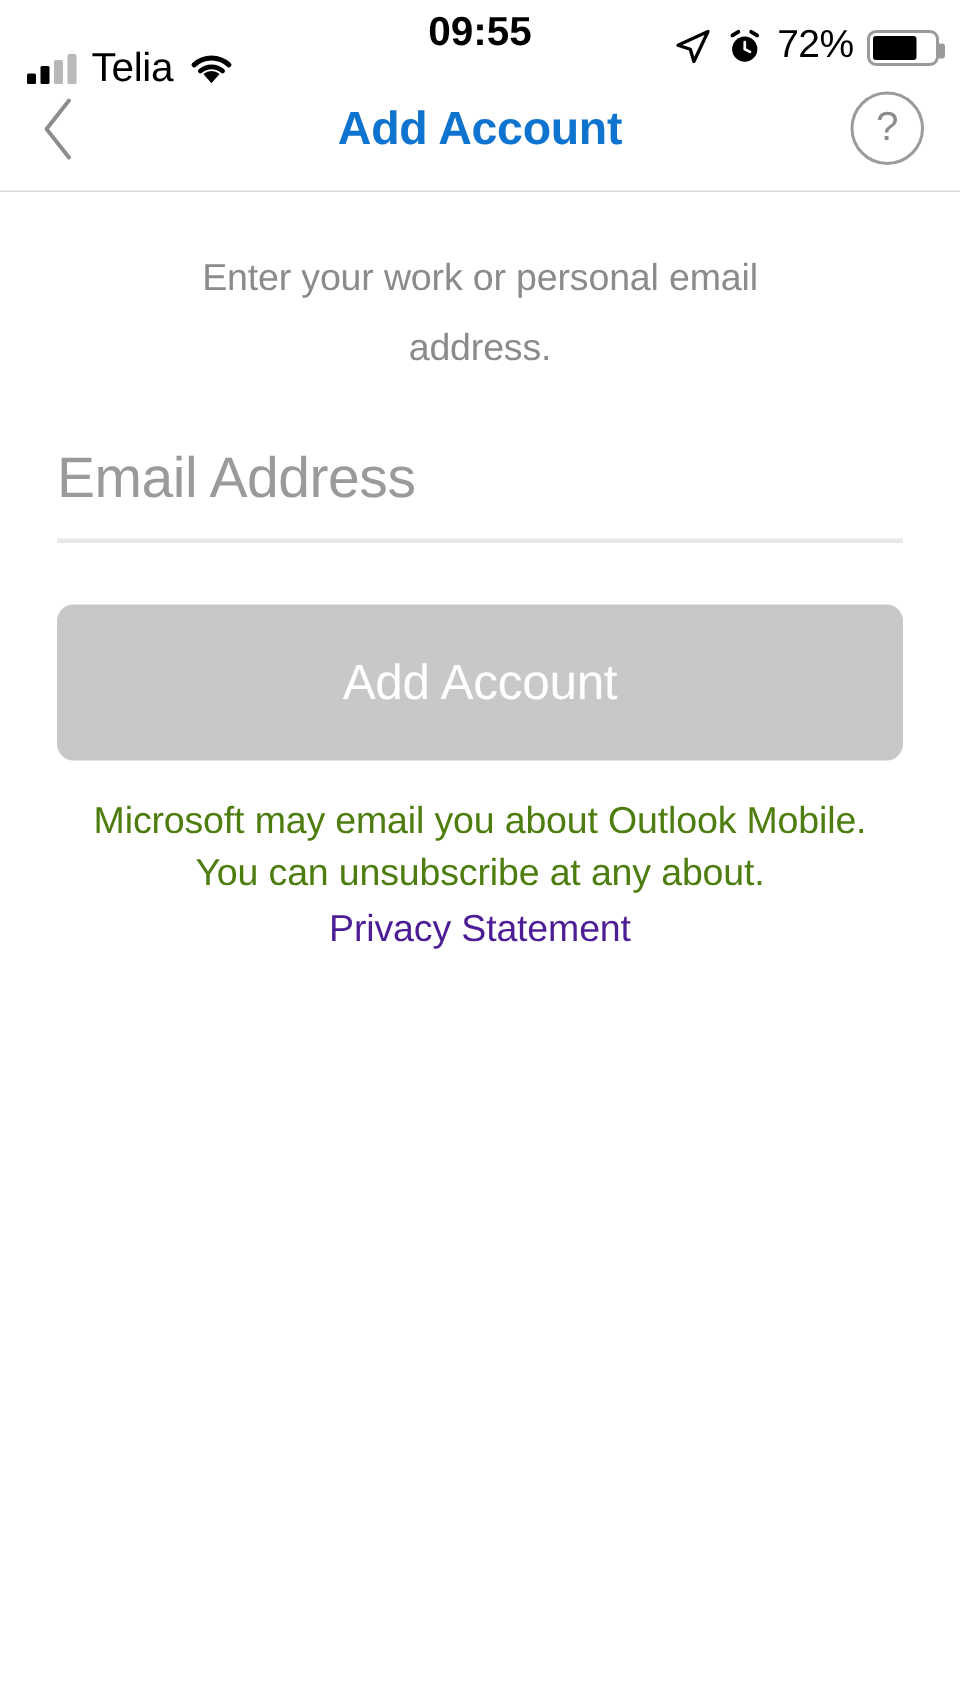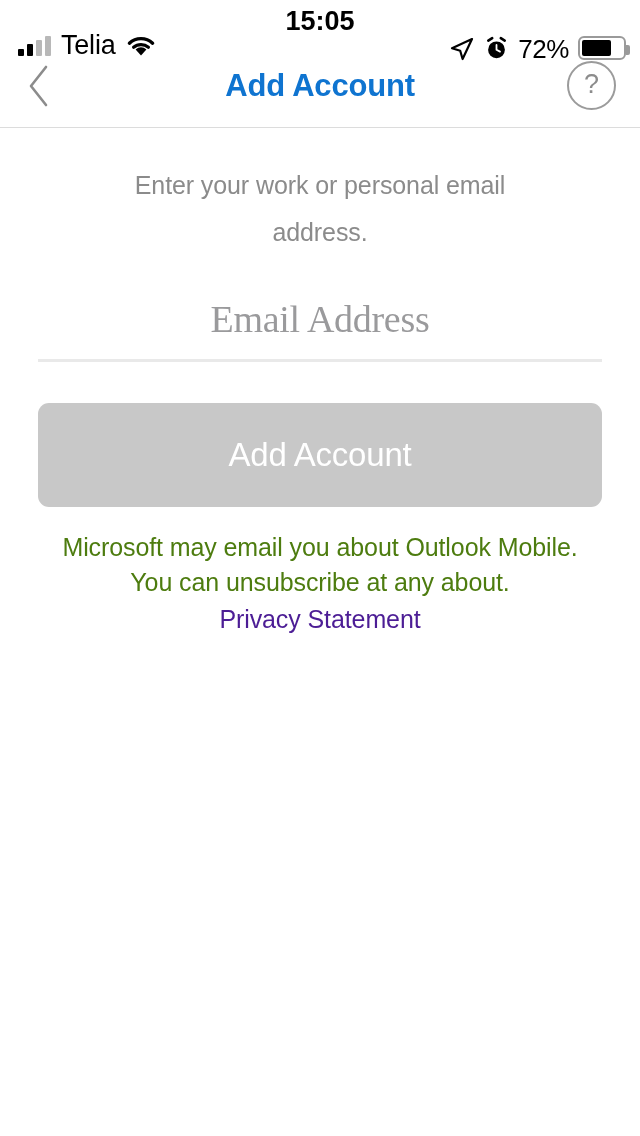--- a/index.html
+++ b/index.html
@@ -84,23 +84,22 @@
     line-height: 1;
     padding-bottom: 2px;
   }
 
   .status-right {
     position: absolute;
     right: 14px;
     top: 0;
     height: 44px;
     display: flex;
-    align-items: flex-start;
+    align-items: flex-end;
     gap: 9px;
-    margin-top: 36px;
   }
   .battery-pct {
     font-size: 26px;
     color: #000;
     line-height: 1;
     padding-bottom: 2px;
     letter-spacing: -0.4px;
   }
   .battery {
     position: relative;
@@ -201,28 +200,27 @@
 
   .field-wrap {
     margin: 35px 38px 0 38px;
     width: 564px;
   }
   .field-input {
     width: 100%;
     border: none;
     outline: none;
     background: transparent;
-    font-family: Liberation Serif, serif;
+    font-family: Liberation Sans, sans-serif;
     font-size: 38px;
     color: #8b5cf6;
     line-height: 54px;
     height: 56px;
     padding: 0;
     letter-spacing: -0.3px;
-    text-align: center;
   }
   .field-input::placeholder {
     color: #9a9a9c;
     opacity: 1;
   }
   .field-underline {
     width: 100%;
     height: 3px;
     background: #e9e9e9;
     margin-top: 12px;
@@ -281,21 +279,21 @@
       </div>
       <div class="carrier">Telia</div>
       <svg class="wifi-icon" width="30" height="22" viewBox="0 0 30 22">
         <path d="M15 20.5 L9.6 14.4 a8.2 8.2 0 0 1 10.8 0 Z" fill="#000"></path>
         <path d="M3.4 8.2 a17 17 0 0 1 23.2 0" stroke="#000" stroke-width="3.4" fill="none" stroke-linecap="round"></path>
         <path d="M7.6 12.3 a11.3 11.3 0 0 1 14.8 0" stroke="#000" stroke-width="3.2" fill="none" stroke-linecap="round"></path>
       </svg>
     </div>
 
     <div class="status-center">
-      <div class="status-time">15:05</div>
+      <div class="status-time">09:55</div>
     </div>
 
     <div class="status-right">
       <svg width="26" height="26" viewBox="0 0 26 26">
         <path d="M23 3 L3 12.2 L11.2 14.8 L13.6 23 Z" fill="none" stroke="#000" stroke-width="2.2" stroke-linejoin="round"></path>
       </svg>
       <svg width="25" height="25" viewBox="0 0 25 25">
         <circle cx="12.5" cy="13.8" r="8.4" fill="#000"></circle>
         <path d="M4.3 4.6 L8.2 2.2" stroke="#000" stroke-width="2.6" stroke-linecap="round"></path>
         <path d="M20.7 4.6 L16.8 2.2" stroke="#000" stroke-width="2.6" stroke-linecap="round"></path>

